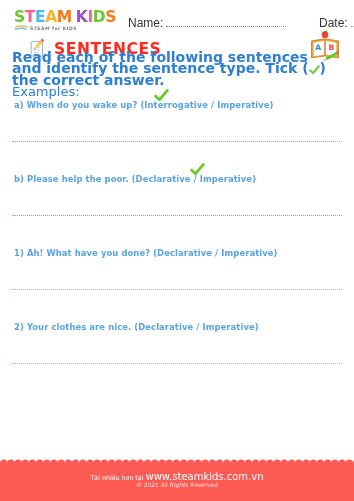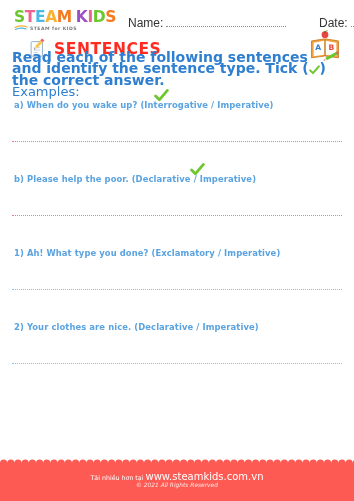--- a/index.html
+++ b/index.html
@@ -289,21 +289,21 @@
       <div style="height: 32px;"></div>
       <div class="q-block">
         <div class="q-line"><span class="q-marker">b)  </span><span class="q-text">Please help the poor.  (Declarative / Imperative)</span><span class="q-tick" style="left: 190px;"><svg width="15" height="13" viewBox="0 0 14 12">
               <path d="M1.5,6.5 L5,10 L12.5,1.3" stroke="#6ec72e" stroke-width="2.6" fill="none" stroke-linecap="round" stroke-linejoin="round"></path>
             </svg></span></div>
       </div>
       <div style="height: 31px;"></div>
       <div class="sep pink"></div>
       <div style="height: 32px;"></div>
       <div class="q-block">
-        <div class="q-line"><span class="q-marker">1)  </span><span class="q-text">Ah! What type you done?  (Exclamatory / Imperative)</span></div>
+        <div class="q-line"><span class="q-marker">1)  </span><span class="q-text">Ah! What have you done?  (Declarative / Imperative)</span></div>
       </div>
       <div style="height: 31px;"></div>
       <div class="sep blue"></div>
       <div style="height: 32px;"></div>
       <div class="q-block">
         <div class="q-line"><span class="q-marker">2)  </span><span class="q-text">Your clothes are nice.  (Declarative / Imperative)</span></div>
       </div>
       <div style="height: 31px;"></div>
       <div class="sep blue"></div>
       <div style="height: 32px;"></div>

